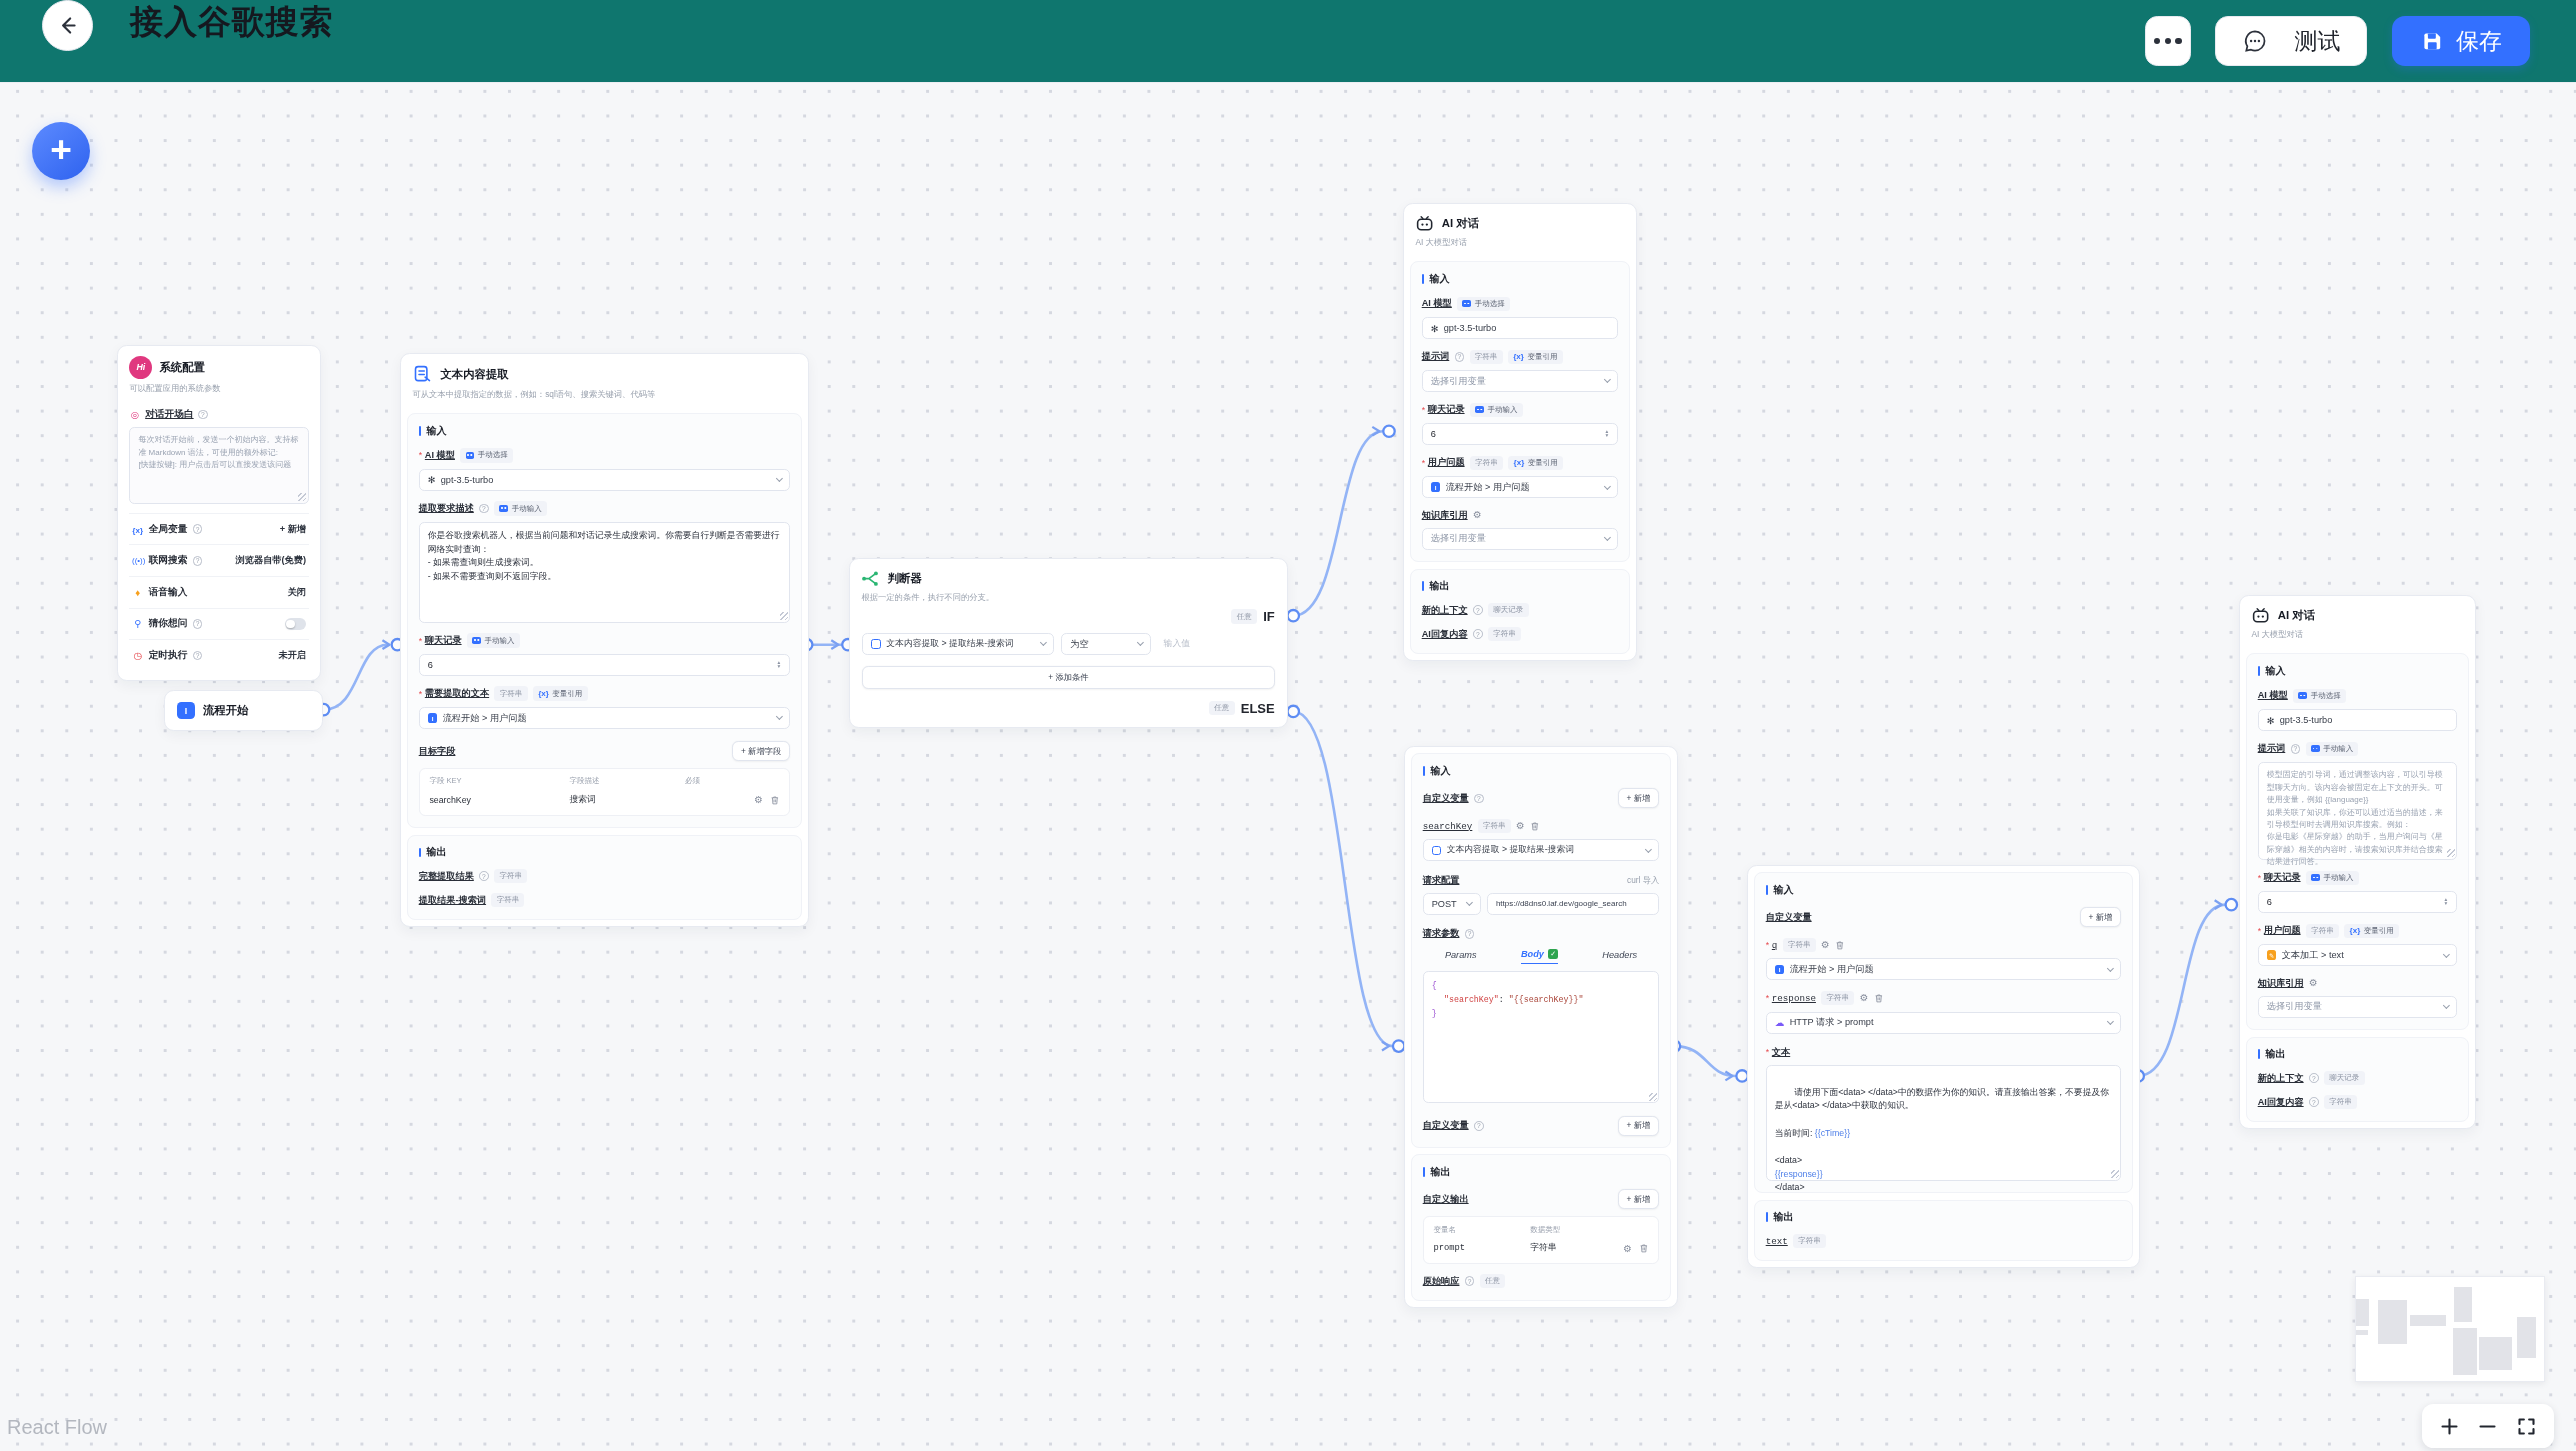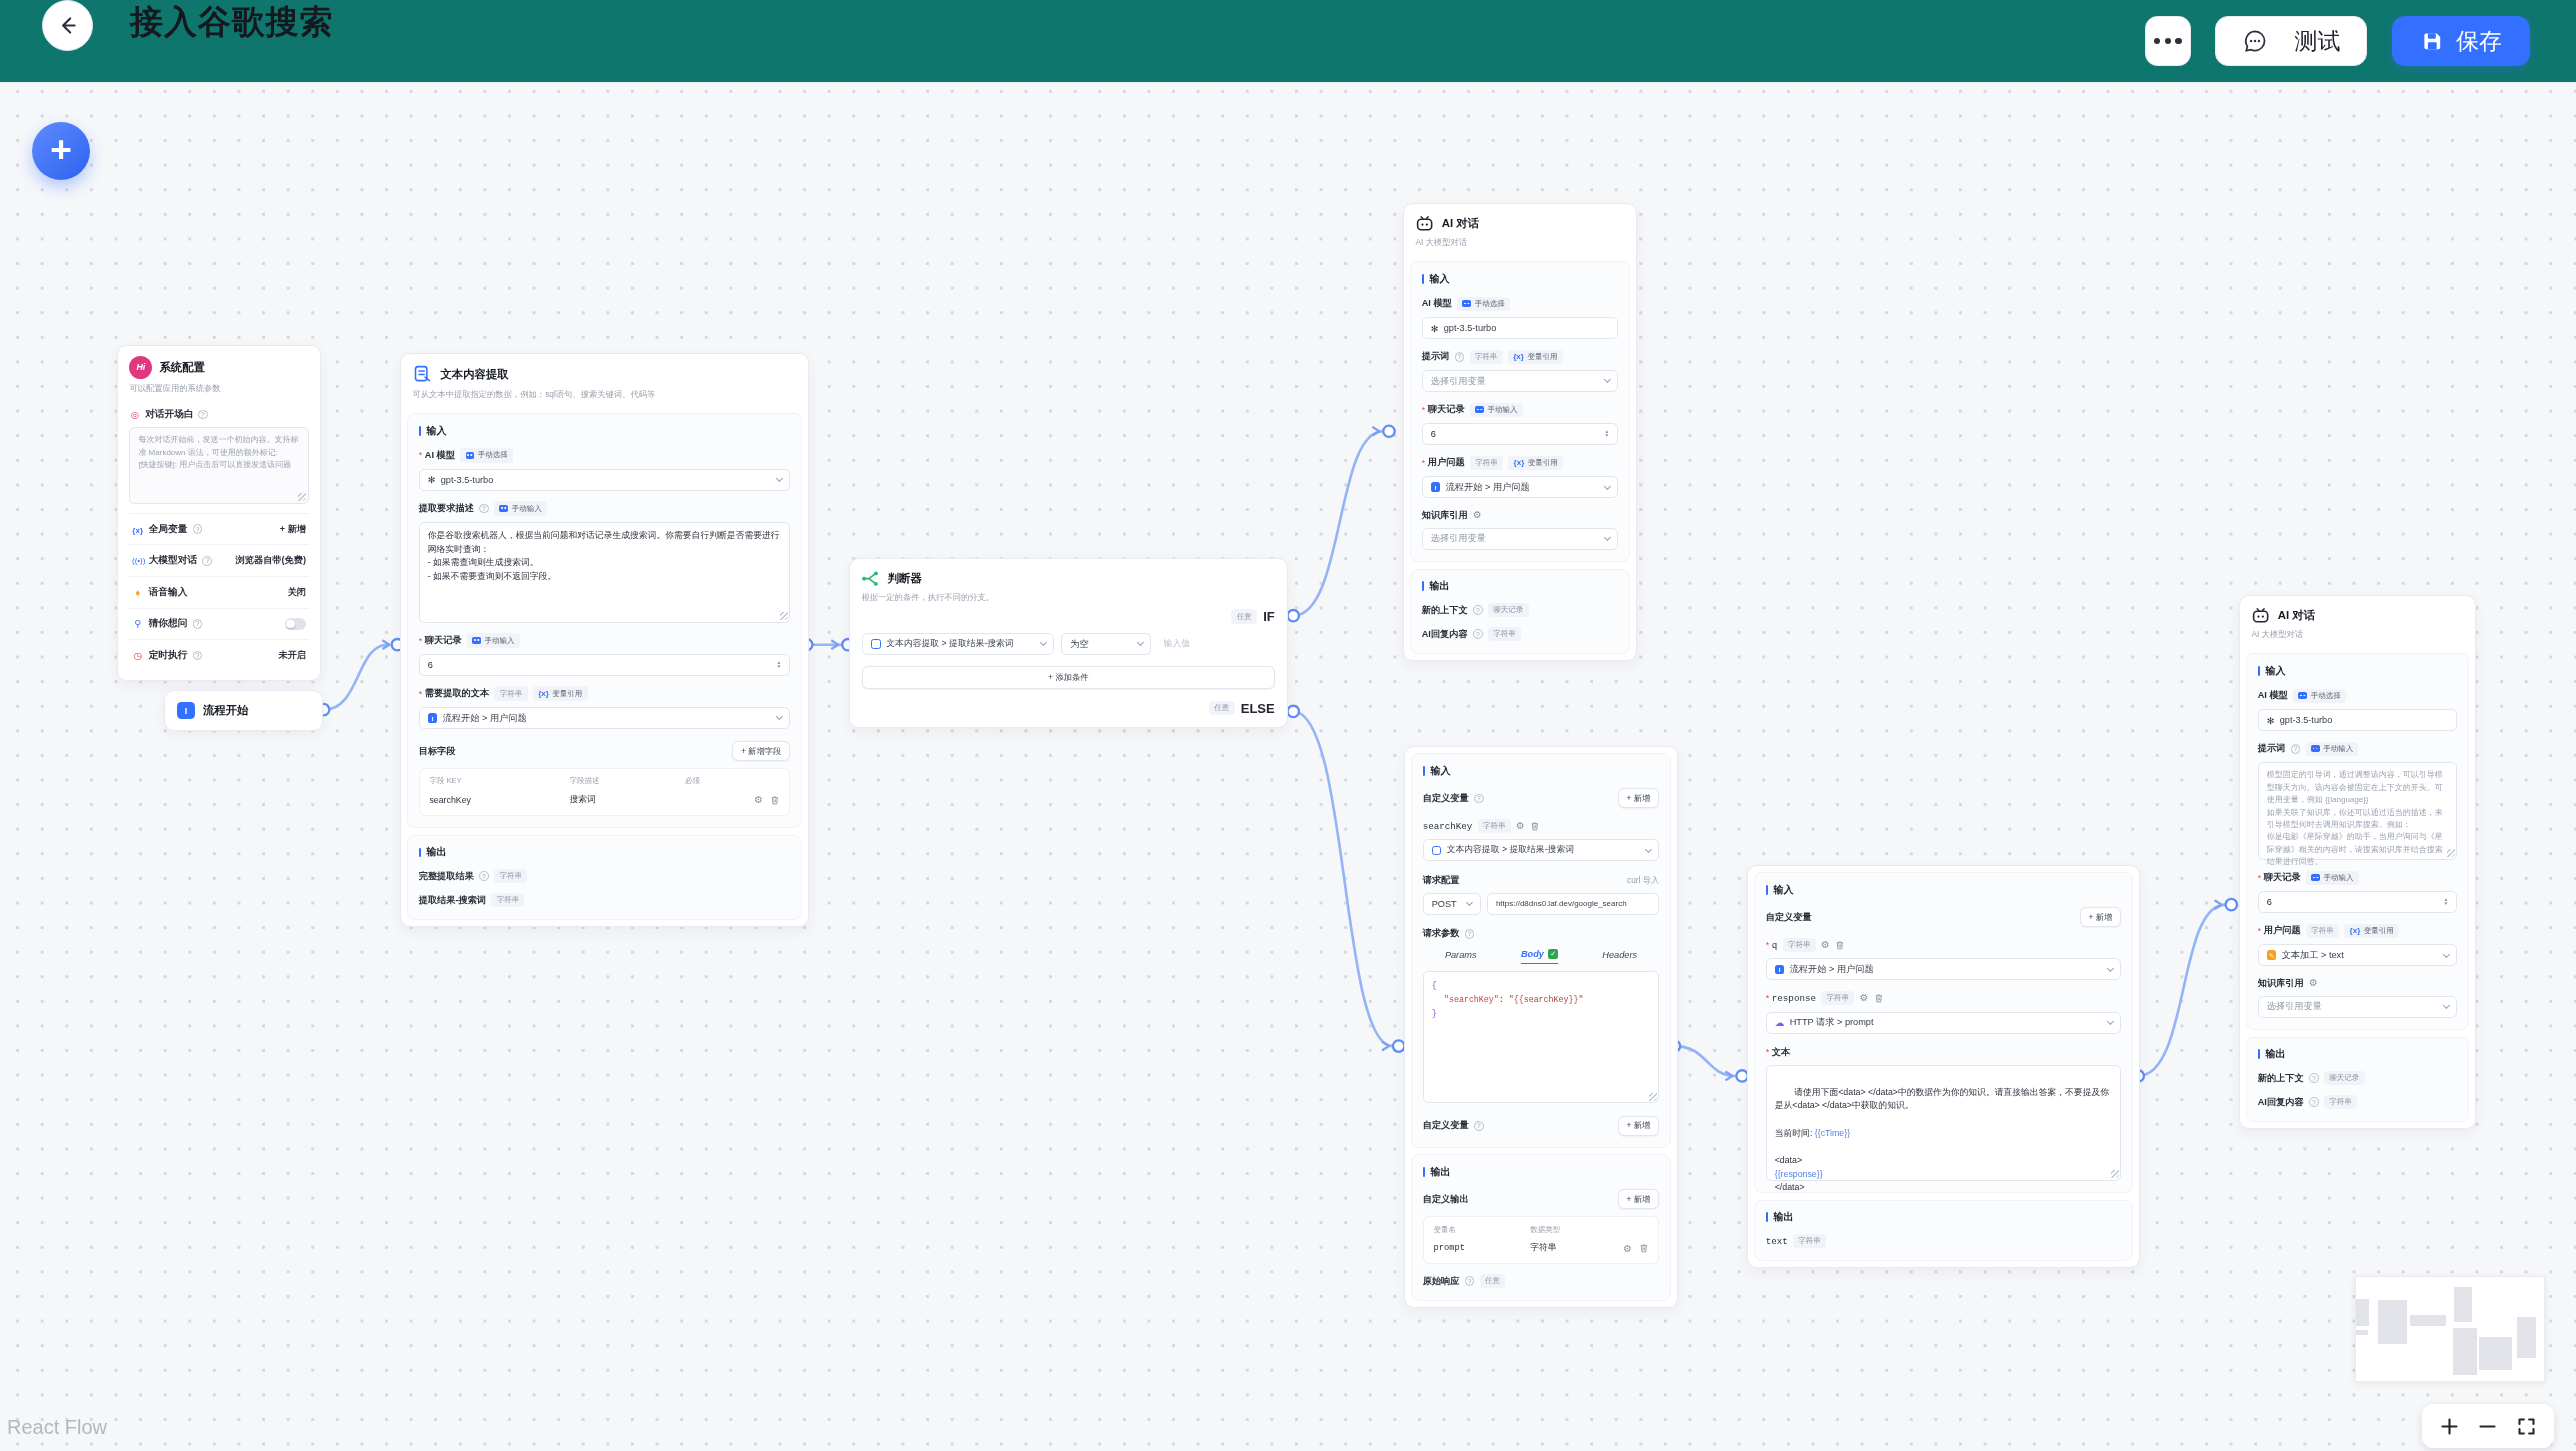--- a/index.html
+++ b/index.html
@@ -38,21 +38,21 @@
     box-shadow:0 4.4px 12.3px rgba(25,32,56,.05); z-index:2; font-size:9.7px; }
   .nhead { padding:9.7px 11.4px 6.2px; }
   .nh-row { display:flex; align-items:center; gap:7px; }
   .nh-title { font-size:11.4px; font-weight:bold; color:#171b24; }
   .nh-desc { font-size:8.3px; color:#98a0ad; margin-top:4.4px; line-height:1.4; }
   .panel { background:#fbfcfd; border:0.9px solid #f0f2f7; border-radius:8px; margin:6.2px; padding:9.7px 10.5px 11.4px; }
   .sec { display:flex; align-items:center; gap:5.3px; }
   .bar { width:2.6px; height:9.7px; background:#3370ff; border-radius:1.8px; }
   .sec-t { font-size:10px; font-weight:bold; color:#1b1f28; }
   .frow { display:flex; align-items:center; gap:5.3px; margin-top:10.5px; }
-  .flabel { font-size:9.2px; font-weight:bold; color:#2a2f39; }
+  .flabel { font-size:9.2px; font-weight:bold; color:#2a2f39;text-decoration:underline; }
   .req { color:#e5484d; font-size:8.8px; margin-right:-2.6px; }
   .badge { display:inline-flex; align-items:center; gap:3.5px; background:#f1f3f8; border-radius:3.5px;
     padding:2.2px 5.3px; font-size:7.5px; color:#5f6675; }
   .badge.plain { color:#8b93a2; }
   .bic { width:8.8px; height:7px; background:#3370ff; border-radius:1.8px; position:relative; }
   .bic::after { content:""; position:absolute; left:1.9px; top:2.3px; width:1.6px; height:1.6px;
     border-radius:50%; background:#fff; box-shadow:3.3px 0 0 #fff; }
   .vic::before { content:"{x}"; color:#3370ff; font-size:8px; font-weight:bold; }
   .qi { width:9.7px; height:9.7px; border:0.9px solid #b7bdc9; border-radius:50%; color:#9aa1ae;
     font-size:6.6px; display:inline-flex; align-items:center; justify-content:center; flex:none; }
@@ -179,21 +179,21 @@
 [快捷按键]: 用户点击后可以直接发送该问题</div>
       <div style="height:8.8px;"></div>
       <div class="srow">
         <span class="sicon vic"></span>
         <span class="lab">全局变量</span>
         <span class="qi"></span>
         <span class="val">+ 新增</span>
       </div>
       <div class="srow">
         <span class="sicon" style="color:#3370ff;font-size:8px;">((•))</span>
-        <span class="lab">大模型对话</span>
+        <span class="lab">联网搜索</span>
         <span class="qi"></span>
         <span class="val">浏览器自带(免费)</span>
       </div>
       <div class="srow">
         <span class="sicon" style="color:#f7a01d;">♦</span>
         <span class="lab">语音输入</span>
         <span class="val">关闭</span>
       </div>
       <div class="srow">
         <span class="sicon" style="color:#3370ff;">⚲</span>

